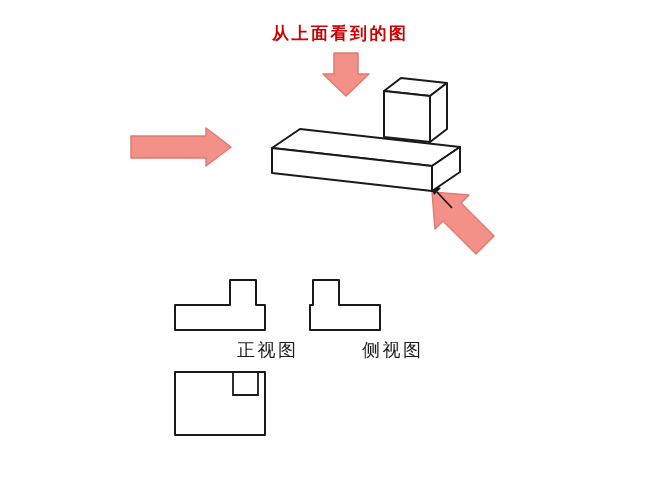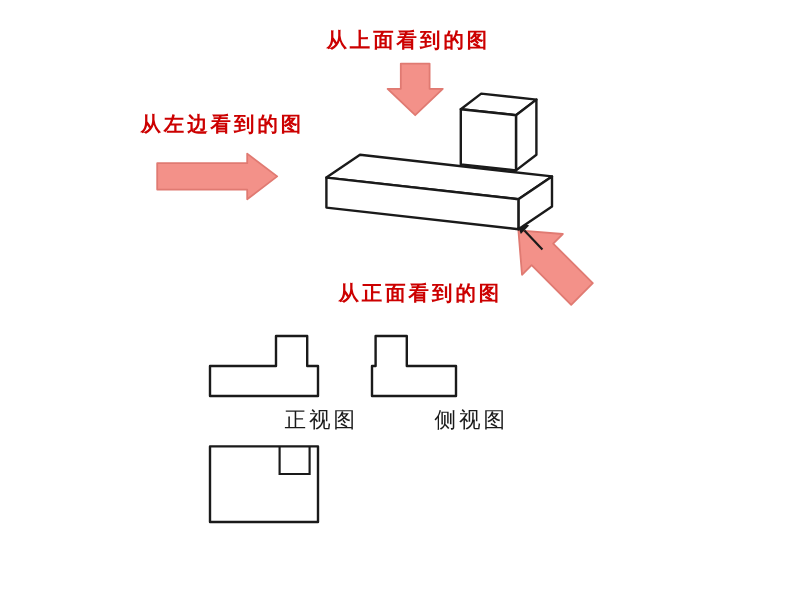--- a/index.html
+++ b/index.html
@@ -78,19 +78,17 @@
     <g>
       <polygon class="outline" points="310,330 310,305 313,305 313,280 339,280 339,305 380,305 380,330"></polygon>
     </g>
     <g>
       <rect class="outline" x="175" y="372" width="90" height="63"></rect>
       <polyline class="thinline" points="233,372 233,395 258,395 258,372"></polyline>
     </g>
   </svg>
 
   <div class="label red" style="left:272px; top:22px;">从上面看到的图</div>
-  <div class="label red" style="left:117px; top:92px;">从左边看到的图</div>
-  <div class="label red" style="left:282px; top:233px;">从正面看到的图</div>
 
   <div class="label black" style="left:189px; top:338px;">正视图</div>
   <div class="label black" style="left:314px; top:338px;">侧视图</div>
 
 </div>
 
 </body></html>

